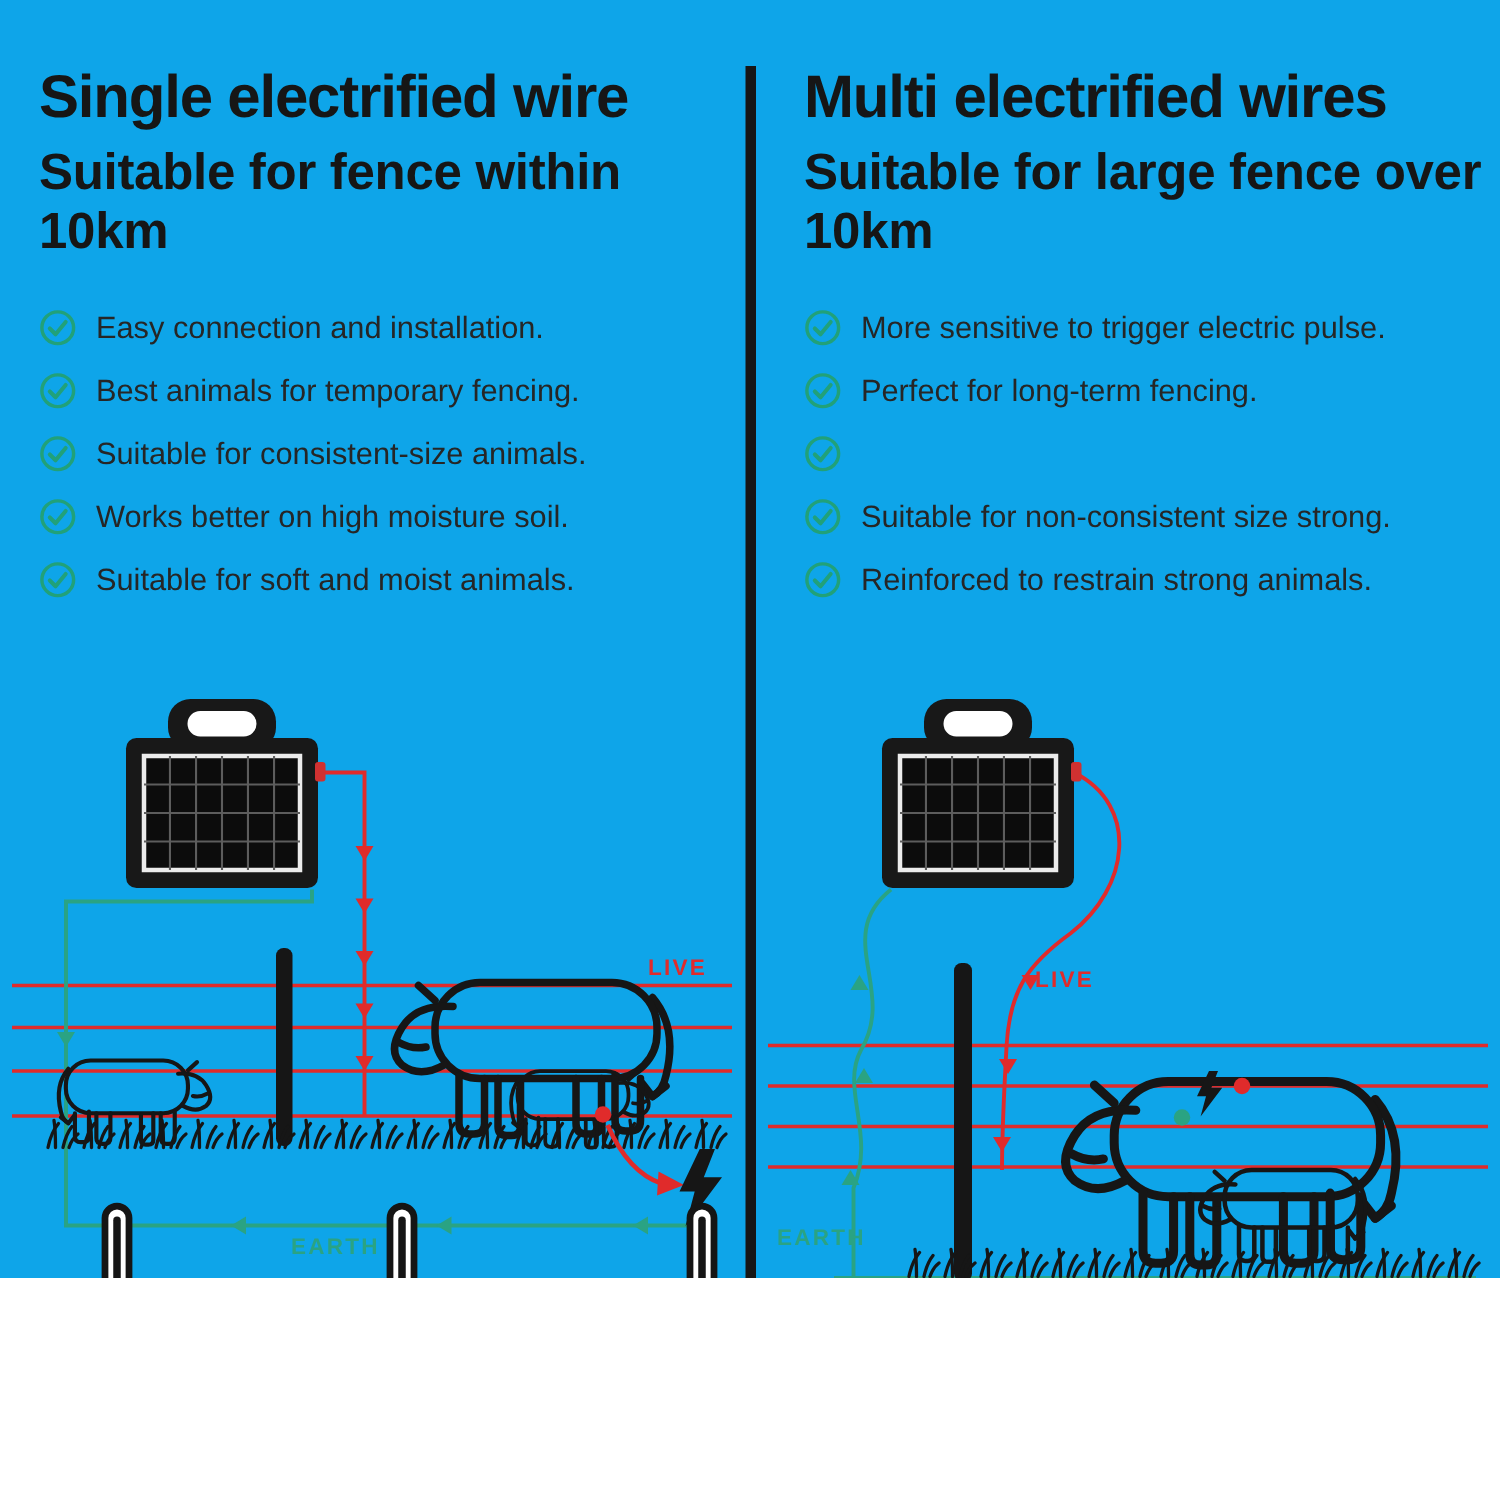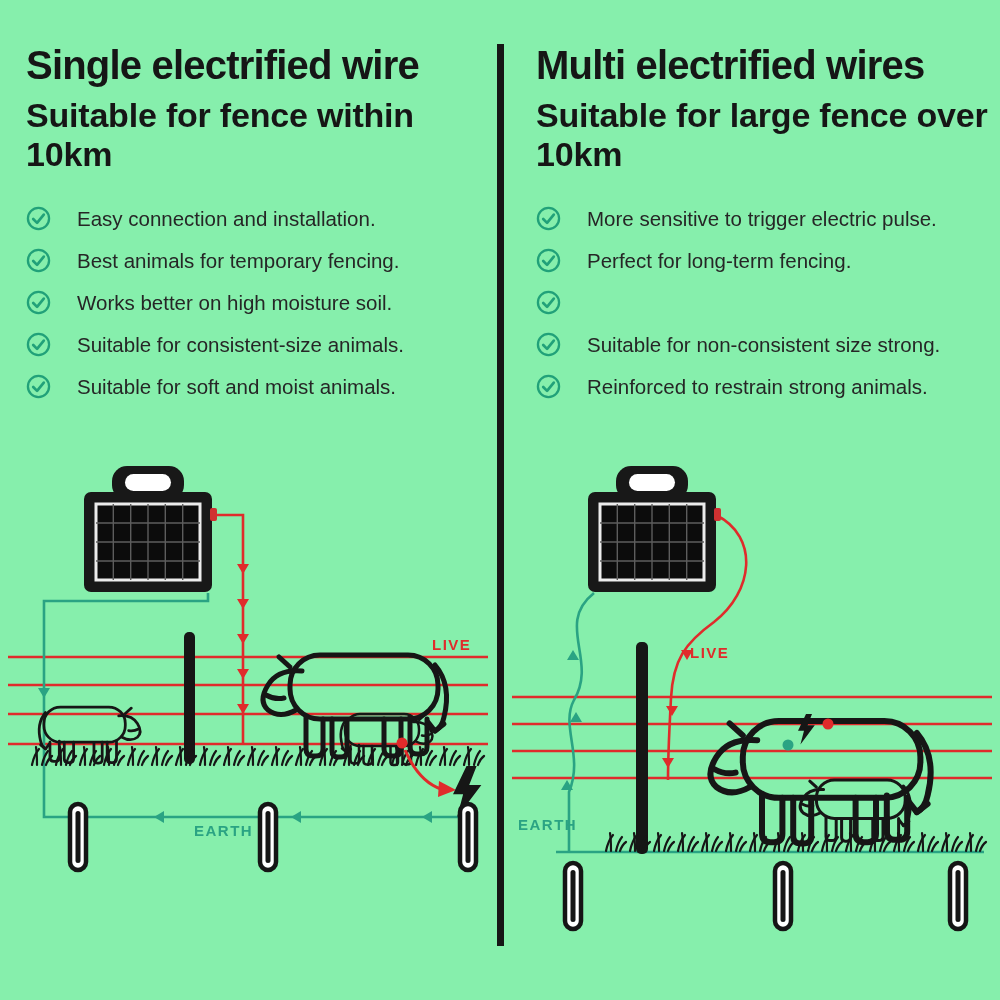--- a/index.html
+++ b/index.html
@@ -4,29 +4,29 @@
 <style>
   :root{
     --live:#e02b2b;
     --earth:#2aa383;
     --check:#21a179;
     --ink:#161616;
   }
   *{box-sizing:border-box;}
   html,body{margin:0;padding:0;background:#fff;}
   body{font-family:"Liberation Sans",sans-serif;color:var(--ink);}
-  .page{position:relative;width:1000px;height:1000px;background:#86efac;overflow:hidden;}
+  .page{position:relative;width:1000px;height:852px;background:#0ea5e9;overflow:hidden;}
   .divider{position:absolute;left:497px;top:44px;width:7px;height:902px;background:var(--ink);}
   .panel{position:absolute;top:44px;width:472px;}
   .panel-left{left:26px;}
   .panel-right{left:536px;}
   .title{margin:0;font-size:40px;font-weight:800;letter-spacing:-0.8px;line-height:1.05;color:var(--ink);}
   .subtitle{margin:10px 0 0;font-size:34px;font-weight:700;letter-spacing:-0.2px;color:var(--ink);}
   .features{list-style:none;margin:32px 0 0;padding:0;}
-  .feature{display:flex;align-items:center;gap:26px;margin-bottom:17px;font-size:20.5px;color:#262626;line-height:1.15;}
+  .feature{display:flex;align-items:center;gap:13px;margin-bottom:17px;font-size:20.5px;color:#262626;line-height:1.15;}
   .check-icon{flex:0 0 auto;width:25px;height:25px;}
   .diagram{position:absolute;top:452px;width:486px;height:505px;}
   .diagram-left{left:6px;}
   .diagram-right{left:510px;}
   svg text{font-family:"Liberation Sans",sans-serif;font-weight:bold;}
   .stroke-live{stroke:var(--live);}
   .fill-live{fill:var(--live);}
   .stroke-earth{stroke:var(--earth);}
   .fill-earth{fill:var(--earth);}
   .ink-stroke{stroke:var(--ink);}
@@ -94,28 +94,28 @@
             <circle cx="13" cy="13" r="11" fill="none" style="stroke:var(--check)" stroke-width="2.4"></circle>
             <path d="M7.5,13.5 L11.5,17.5 L18.5,9" fill="none" style="stroke:var(--check)" stroke-width="2.8" stroke-linecap="round" stroke-linejoin="round"></path>
           </svg>
         <span>Best animals for temporary fencing.</span>
       </li>
       <li class="feature">
         <svg class="check-icon" viewBox="0 0 26 26">
             <circle cx="13" cy="13" r="11" fill="none" style="stroke:var(--check)" stroke-width="2.4"></circle>
             <path d="M7.5,13.5 L11.5,17.5 L18.5,9" fill="none" style="stroke:var(--check)" stroke-width="2.8" stroke-linecap="round" stroke-linejoin="round"></path>
           </svg>
+        <span>Suitable for consistent-size animals.</span>
+      </li>
+      <li class="feature">
+        <svg class="check-icon" viewBox="0 0 26 26">
+            <circle cx="13" cy="13" r="11" fill="none" style="stroke:var(--check)" stroke-width="2.4"></circle>
+            <path d="M7.5,13.5 L11.5,17.5 L18.5,9" fill="none" style="stroke:var(--check)" stroke-width="2.8" stroke-linecap="round" stroke-linejoin="round"></path>
+          </svg>
         <span>Works better on high moisture soil.</span>
-      </li>
-      <li class="feature">
-        <svg class="check-icon" viewBox="0 0 26 26">
-            <circle cx="13" cy="13" r="11" fill="none" style="stroke:var(--check)" stroke-width="2.4"></circle>
-            <path d="M7.5,13.5 L11.5,17.5 L18.5,9" fill="none" style="stroke:var(--check)" stroke-width="2.8" stroke-linecap="round" stroke-linejoin="round"></path>
-          </svg>
-        <span>Suitable for consistent-size animals.</span>
       </li>
       <li class="feature">
         <svg class="check-icon" viewBox="0 0 26 26">
             <circle cx="13" cy="13" r="11" fill="none" style="stroke:var(--check)" stroke-width="2.4"></circle>
             <path d="M7.5,13.5 L11.5,17.5 L18.5,9" fill="none" style="stroke:var(--check)" stroke-width="2.8" stroke-linecap="round" stroke-linejoin="round"></path>
           </svg>
         <span>Suitable for soft and moist animals.</span>
       </li>
     </ul>
   </section>

